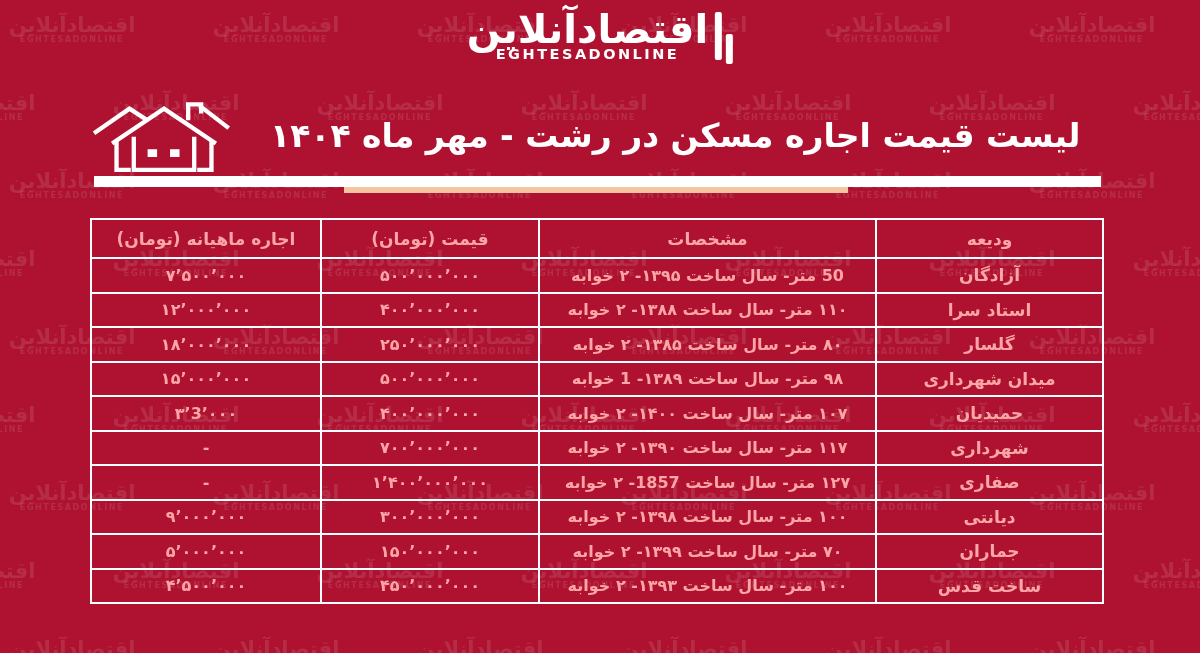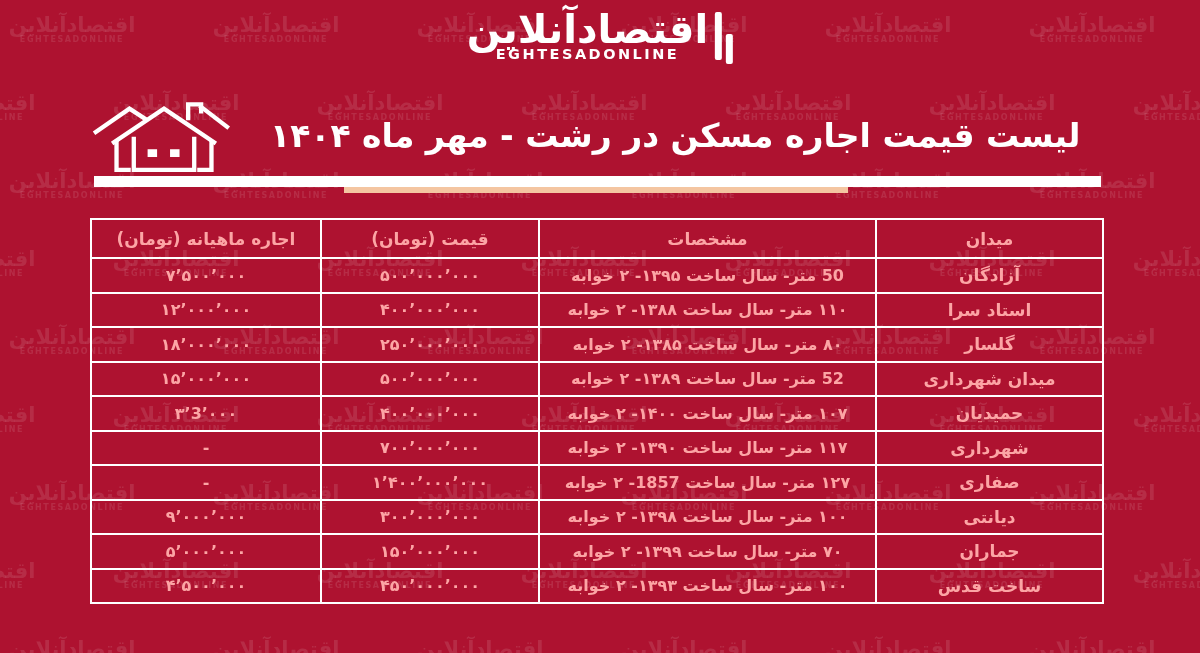--- a/index.html
+++ b/index.html
@@ -322,21 +322,21 @@
     <div class="table-wrap">
       <table>
         <colgroup>
           <col style="width:227px">
           <col style="width:337px">
           <col style="width:218px">
           <col style="width:230px">
         </colgroup>
         <thead>
           <tr>
-            <th>میدان</th>
+            <th>ودیعه</th>
             <th>مشخصات</th>
             <th>قیمت (تومان)</th>
             <th>اجاره ماهیانه (تومان)</th>
           </tr>
         </thead>
         <tbody>
             <tr>
               <td class="col-n">آزادگان</td>
               <td>50 متر- سال ساخت ۱۳۹۵- ۲ خوابه</td>
               <td>۵۰۰٬۰۰۰٬۰۰۰</td>
@@ -349,21 +349,21 @@
               <td>۱۲٬۰۰۰٬۰۰۰</td>
             </tr>
             <tr>
               <td class="col-n">گلسار</td>
               <td>۸۰ متر- سال ساخت ۱۳۸۵- ۲ خوابه</td>
               <td>۲۵۰٬۰۰۰٬۰۰۰</td>
               <td>۱۸٬۰۰۰٬۰۰۰</td>
             </tr>
             <tr>
               <td class="col-n">میدان شهرداری</td>
-              <td>52 متر- سال ساخت ۱۳۸۹- ۲ خوابه</td>
+              <td>۹۸ متر- سال ساخت ۱۳۸۹- 1 خوابه</td>
               <td>۵۰۰٬۰۰۰٬۰۰۰</td>
               <td>۱۵٬۰۰۰٬۰۰۰</td>
             </tr>
             <tr>
               <td class="col-n">حمیدیان</td>
               <td>۱۰۷ متر- سال ساخت ۱۴۰۰- ۲ خوابه</td>
               <td>۴۰۰٬۰۰۰٬۰۰۰</td>
               <td>۳٬3٬۰۰۰</td>
             </tr>
             <tr>

